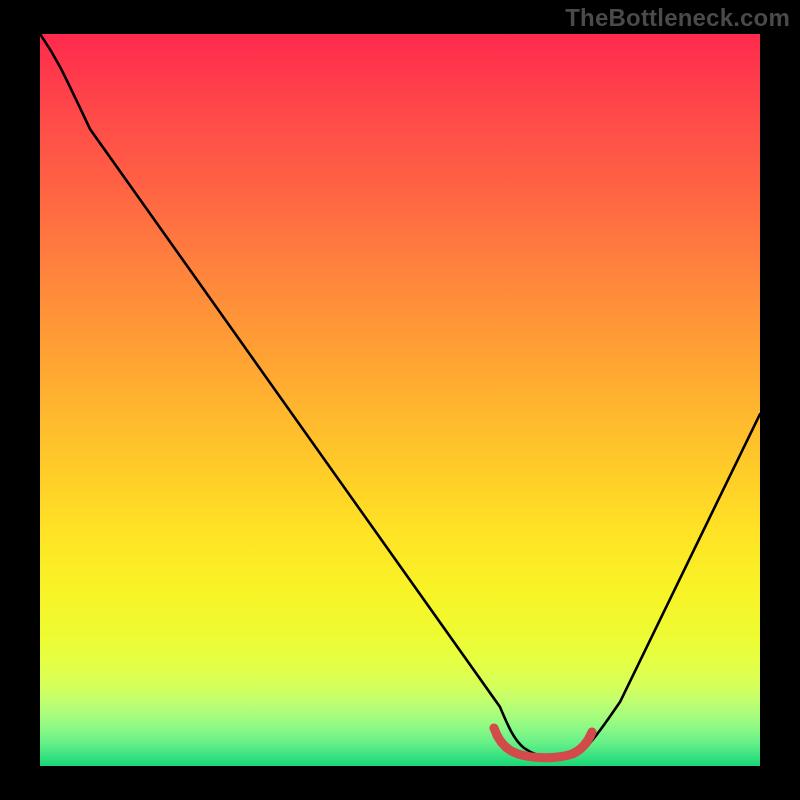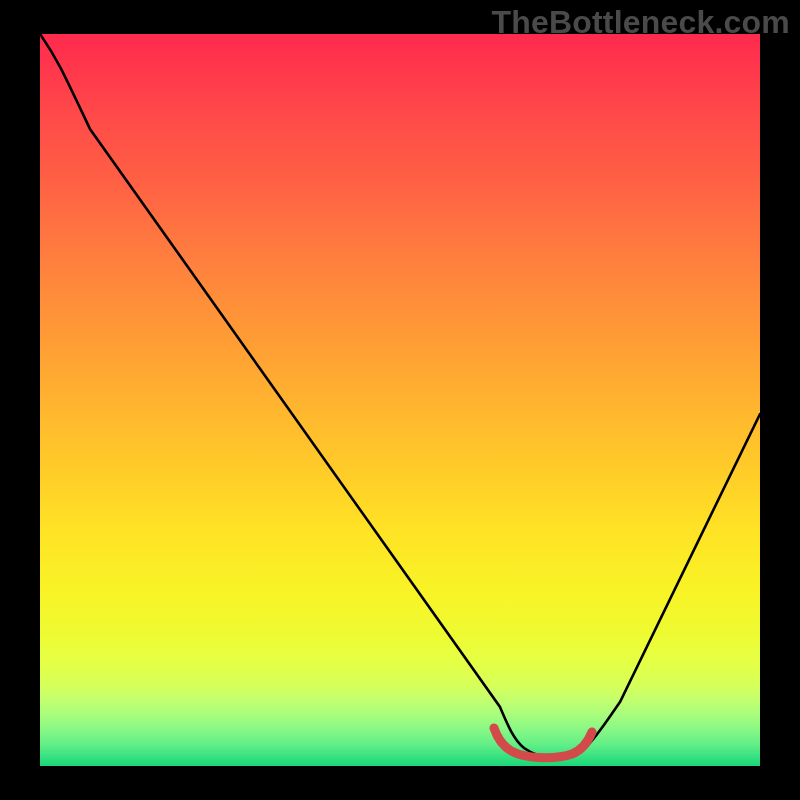--- a/index.html
+++ b/index.html
@@ -15,21 +15,21 @@
     position: relative;
     width: 800px;
     height: 800px;
     background: #000;
   }
   .watermark {
     position: absolute;
     top: 4px;
     right: 10px;
     color: #4a4a4a;
-    font-size: 32px;
+    font-size: 24px;
     font-weight: 600;
     letter-spacing: 0.2px;
     z-index: 5;
   }
   .plot {
     position: absolute;
     left: 40px;
     top: 34px;
     width: 720px;
     height: 732px;

